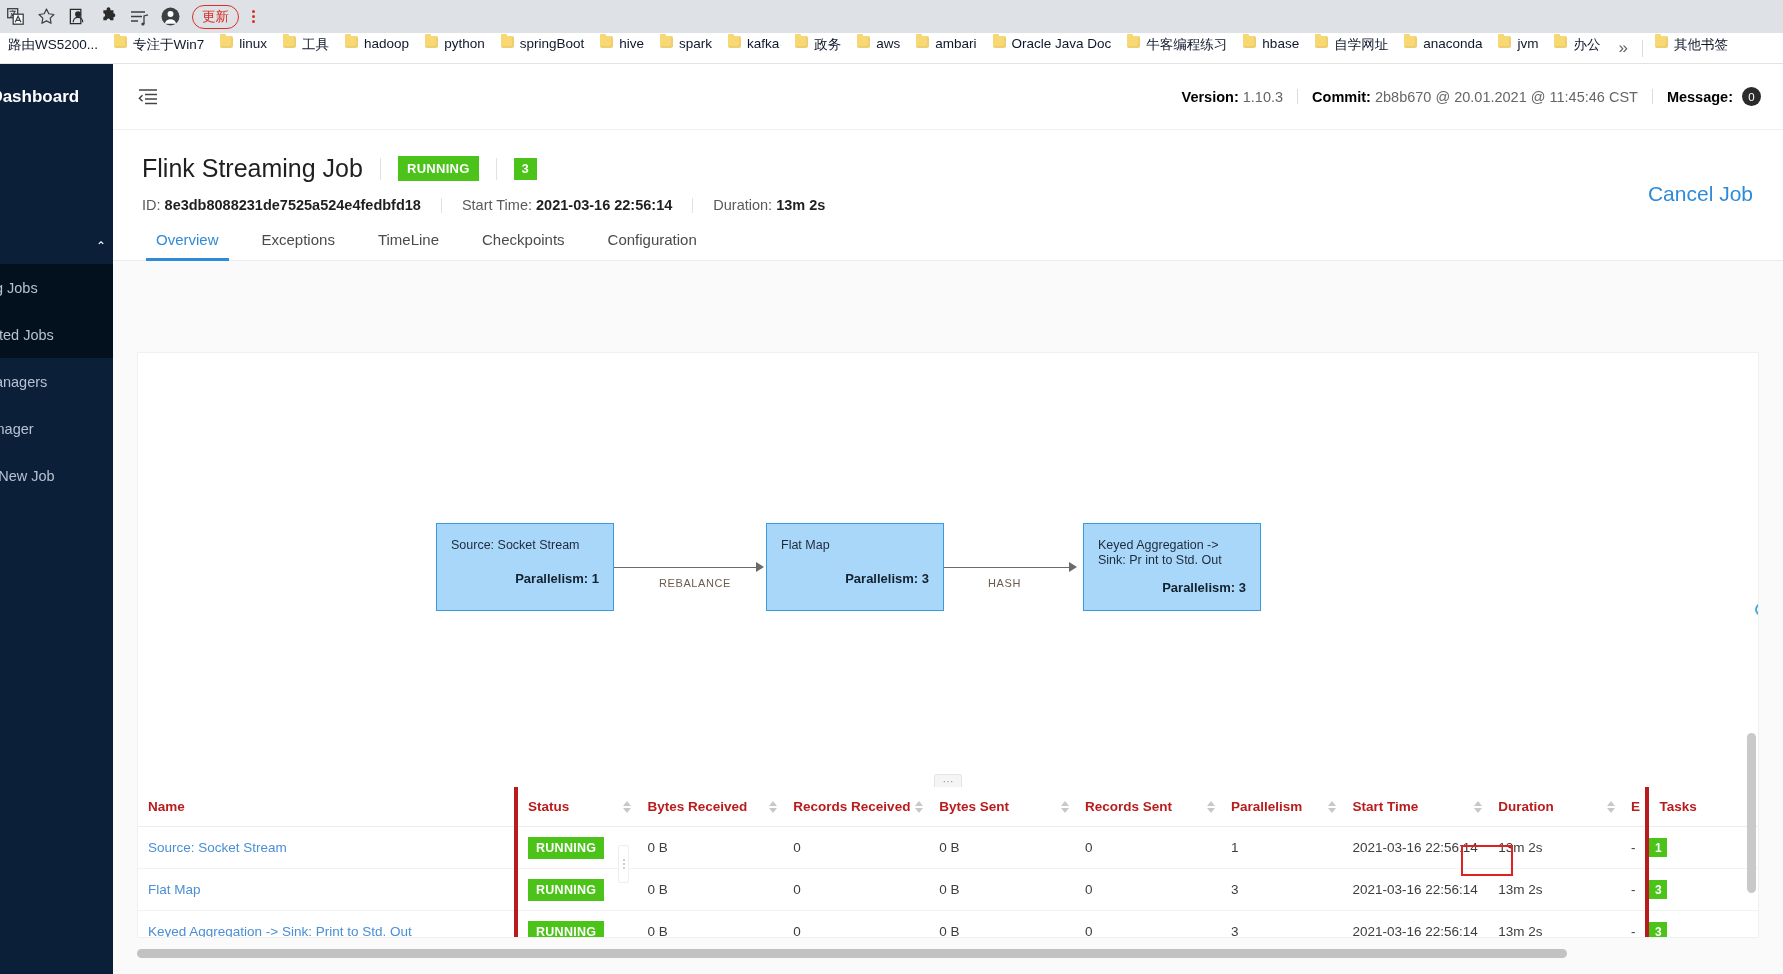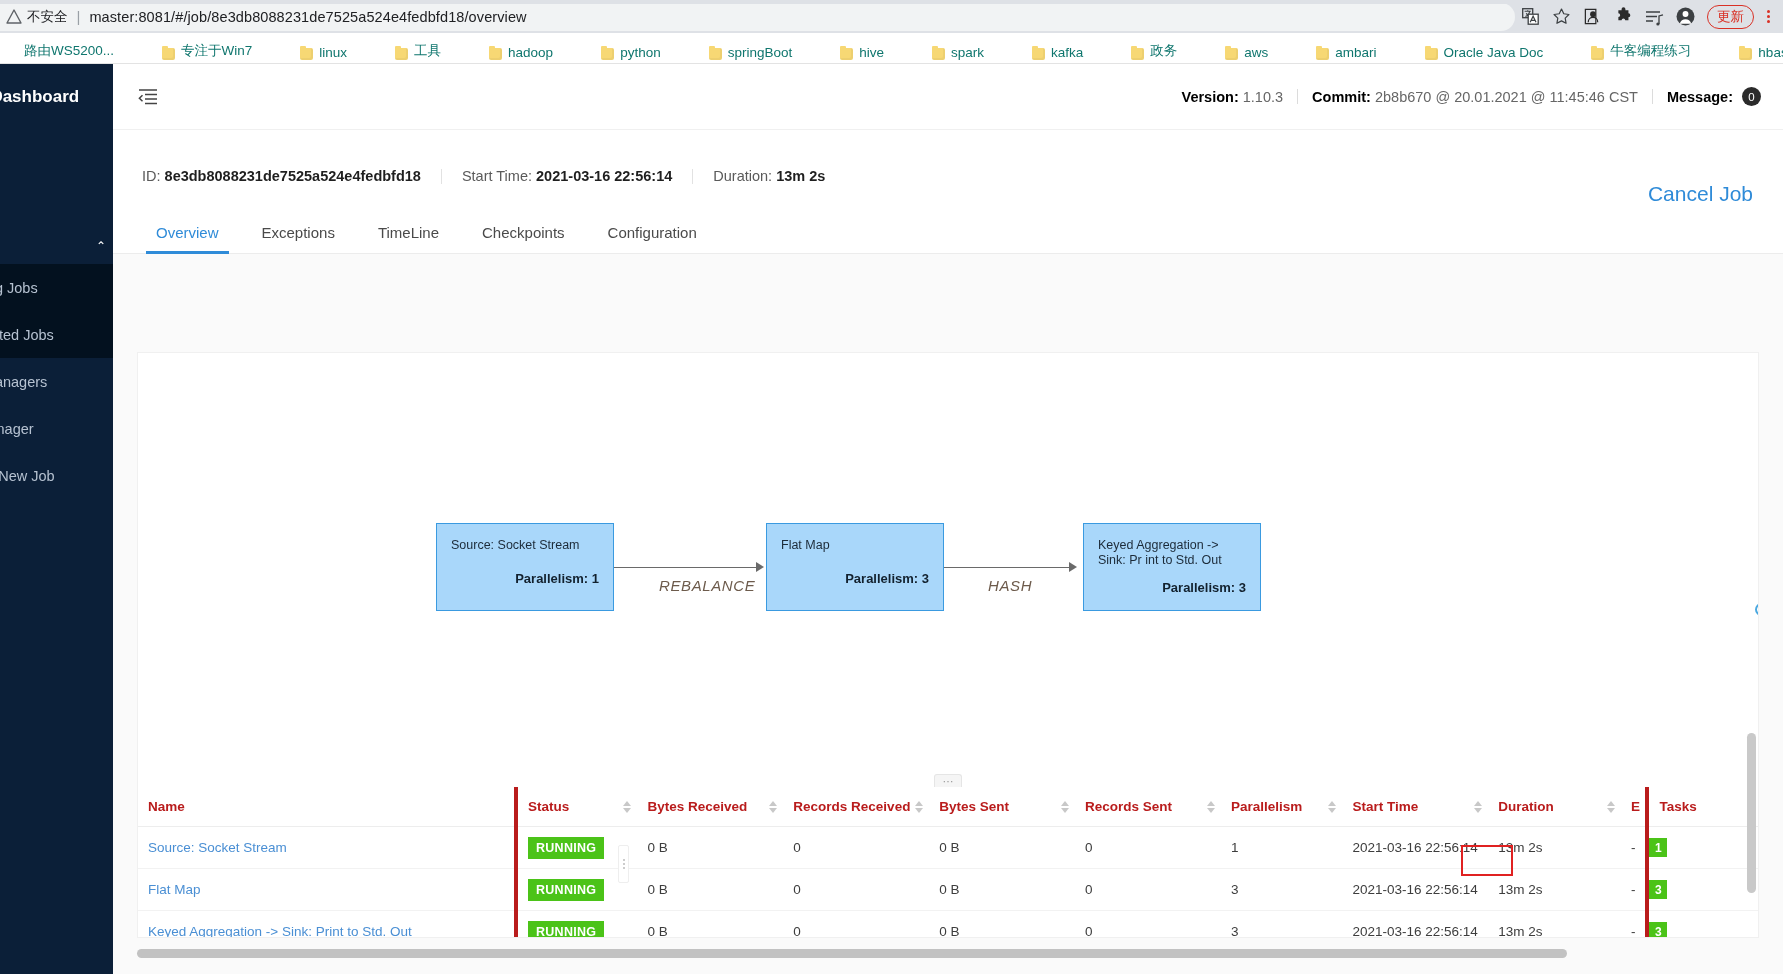--- a/index.html
+++ b/index.html
@@ -75,22 +75,22 @@
     height: 31px;
     background: #ffffff;
     display: flex;
     align-items: center;
     padding-left: 0;
     border-bottom: 1px solid #e3e3e3;
     overflow: hidden;
     position: relative;
   }
   .bm {
-    display: flex; align-items: flex-end; gap: 6px;
-    padding: 0 24px; height: 24px; font-size: 13.5px; color: #0f766e;
+    display: flex; align-items: flex-start; gap: 6px;
+    padding: 0 8px; height: 24px; font-size: 13.5px; color: #0f172a;
     white-space: nowrap; flex: none;
   }
   .bm-folder {
     width: 13px; height: 12px; background: #f7d874; border-radius: 1px 2px 2px 2px;
     position: relative; flex: none;
     box-shadow: inset -2px -2px 0 rgba(0,0,0,0.04);
   }
   .bm-folder:before {
     content:""; position:absolute; left:0; top:-2px; width:6px; height:3px;
     background:#f7d874; border-radius:1px 1px 0 0;
@@ -216,21 +216,21 @@
     box-sizing: border-box;
     padding: 14px 14px 0 14px;
   }
   .node .nm { font-size: 12.5px; color: #1c2b39; line-height: 15px; }
   .node .pl {
     font-size: 13px; color:#12212e; font-weight:bold;
     text-align:right; margin-top: 18px;
   }
   .node.n3 .pl { margin-top: 12px; }
   .edge-label {
-    position:absolute; font-size: 15px; color:#6d5b4c; letter-spacing:.6px;font-style:italic;
+    position:absolute; font-size: 11px; color:#6d5b4c; letter-spacing:.6px;
   }
   .arrow-line { position:absolute; height:1px; background:#6a6a6a; }
   .arrow-head {
     position:absolute; width:0; height:0;
     border-top: 5px solid transparent; border-bottom: 5px solid transparent;
     border-left: 8px solid #6a6a6a;
   }
   #plan-handle {
     position:absolute; left: 50%; transform: translateX(-50%);
     bottom: 0px; width: 28px; height: 13px;
@@ -303,30 +303,20 @@
   }
 </style>
 </head>
 <body>
 
 <div id="browser-chrome">
 
   <div id="omnibox-row">
     <div class="tab-strip-filler"></div>
 
-    <div id="url-pill">
-      <span class="warn-ico">
-        <svg width="16" height="15" viewBox="0 0 16 15">
-            <path d="M8 1 L15 14 L1 14 Z" fill="none" stroke="#5f6368" stroke-width="1.4" stroke-linejoin="round"></path>
-          </svg>
-      </span>
-      <span id="insecure-label">不安全</span>
-      <span class="url-sep">|</span>
-      <span id="url-text">master:8081/#/job/8e3db8088231de7525a524e4fedbfd18/overview</span>
-    </div>
 
     <div id="omni-actions">
       <div class="omni-btn">
         <svg width="17" height="17" viewBox="0 0 17 17">
             <rect x="0.7" y="0.7" width="10" height="9" fill="none" stroke="#3c4043" stroke-width="1.3"></rect>
             <path d="M2.6 3.2h6.2M5.7 2.2v1M7.6 3.4c-.5 3-2.4 4.6-4.2 5.2M4.2 5.2c.9 2 2.3 3.1 3.9 3.6" stroke="#3c4043" stroke-width="1.1" fill="none"></path>
             <rect x="6.2" y="6.2" width="10" height="10" fill="#fff" stroke="#3c4043" stroke-width="1.3"></rect>
             <path d="M8.2 14.2l2.9-6 2.9 6M9.3 12.4h3.6" stroke="#3c4043" stroke-width="1.2" fill="none"></path>
           </svg>
       </div>
@@ -503,20 +493,27 @@
         <span>2b8b670 @ 20.01.2021 @ 11:45:46 CST</span>
         <span class="tb-sep"></span>
         <b>Message:</b>
         <span id="msg-badge">0</span>
       </div>
     </div>
 
     <div id="job-header">
       <div id="title-and-cancel">
         <div>
+          <div id="job-title-row">
+            <span id="job-title">Flink Streaming Job</span>
+            <span class="hdr-sep"></span>
+            <span class="badge-green">RUNNING</span>
+            <span class="hdr-sep"></span>
+            <span class="badge-green small">3</span>
+          </div>
           <div id="job-meta">
             <span>ID:</span>
             <span>&nbsp;</span>
             <b>8e3db8088231de7525a524e4fedbfd18</b>
             <span class="meta-sep"></span>
             <span>Start Time:</span>
             <span>&nbsp;</span>
             <b>2021-03-16 22:56:14</b>
             <span class="meta-sep"></span>
             <span>Duration:</span>

